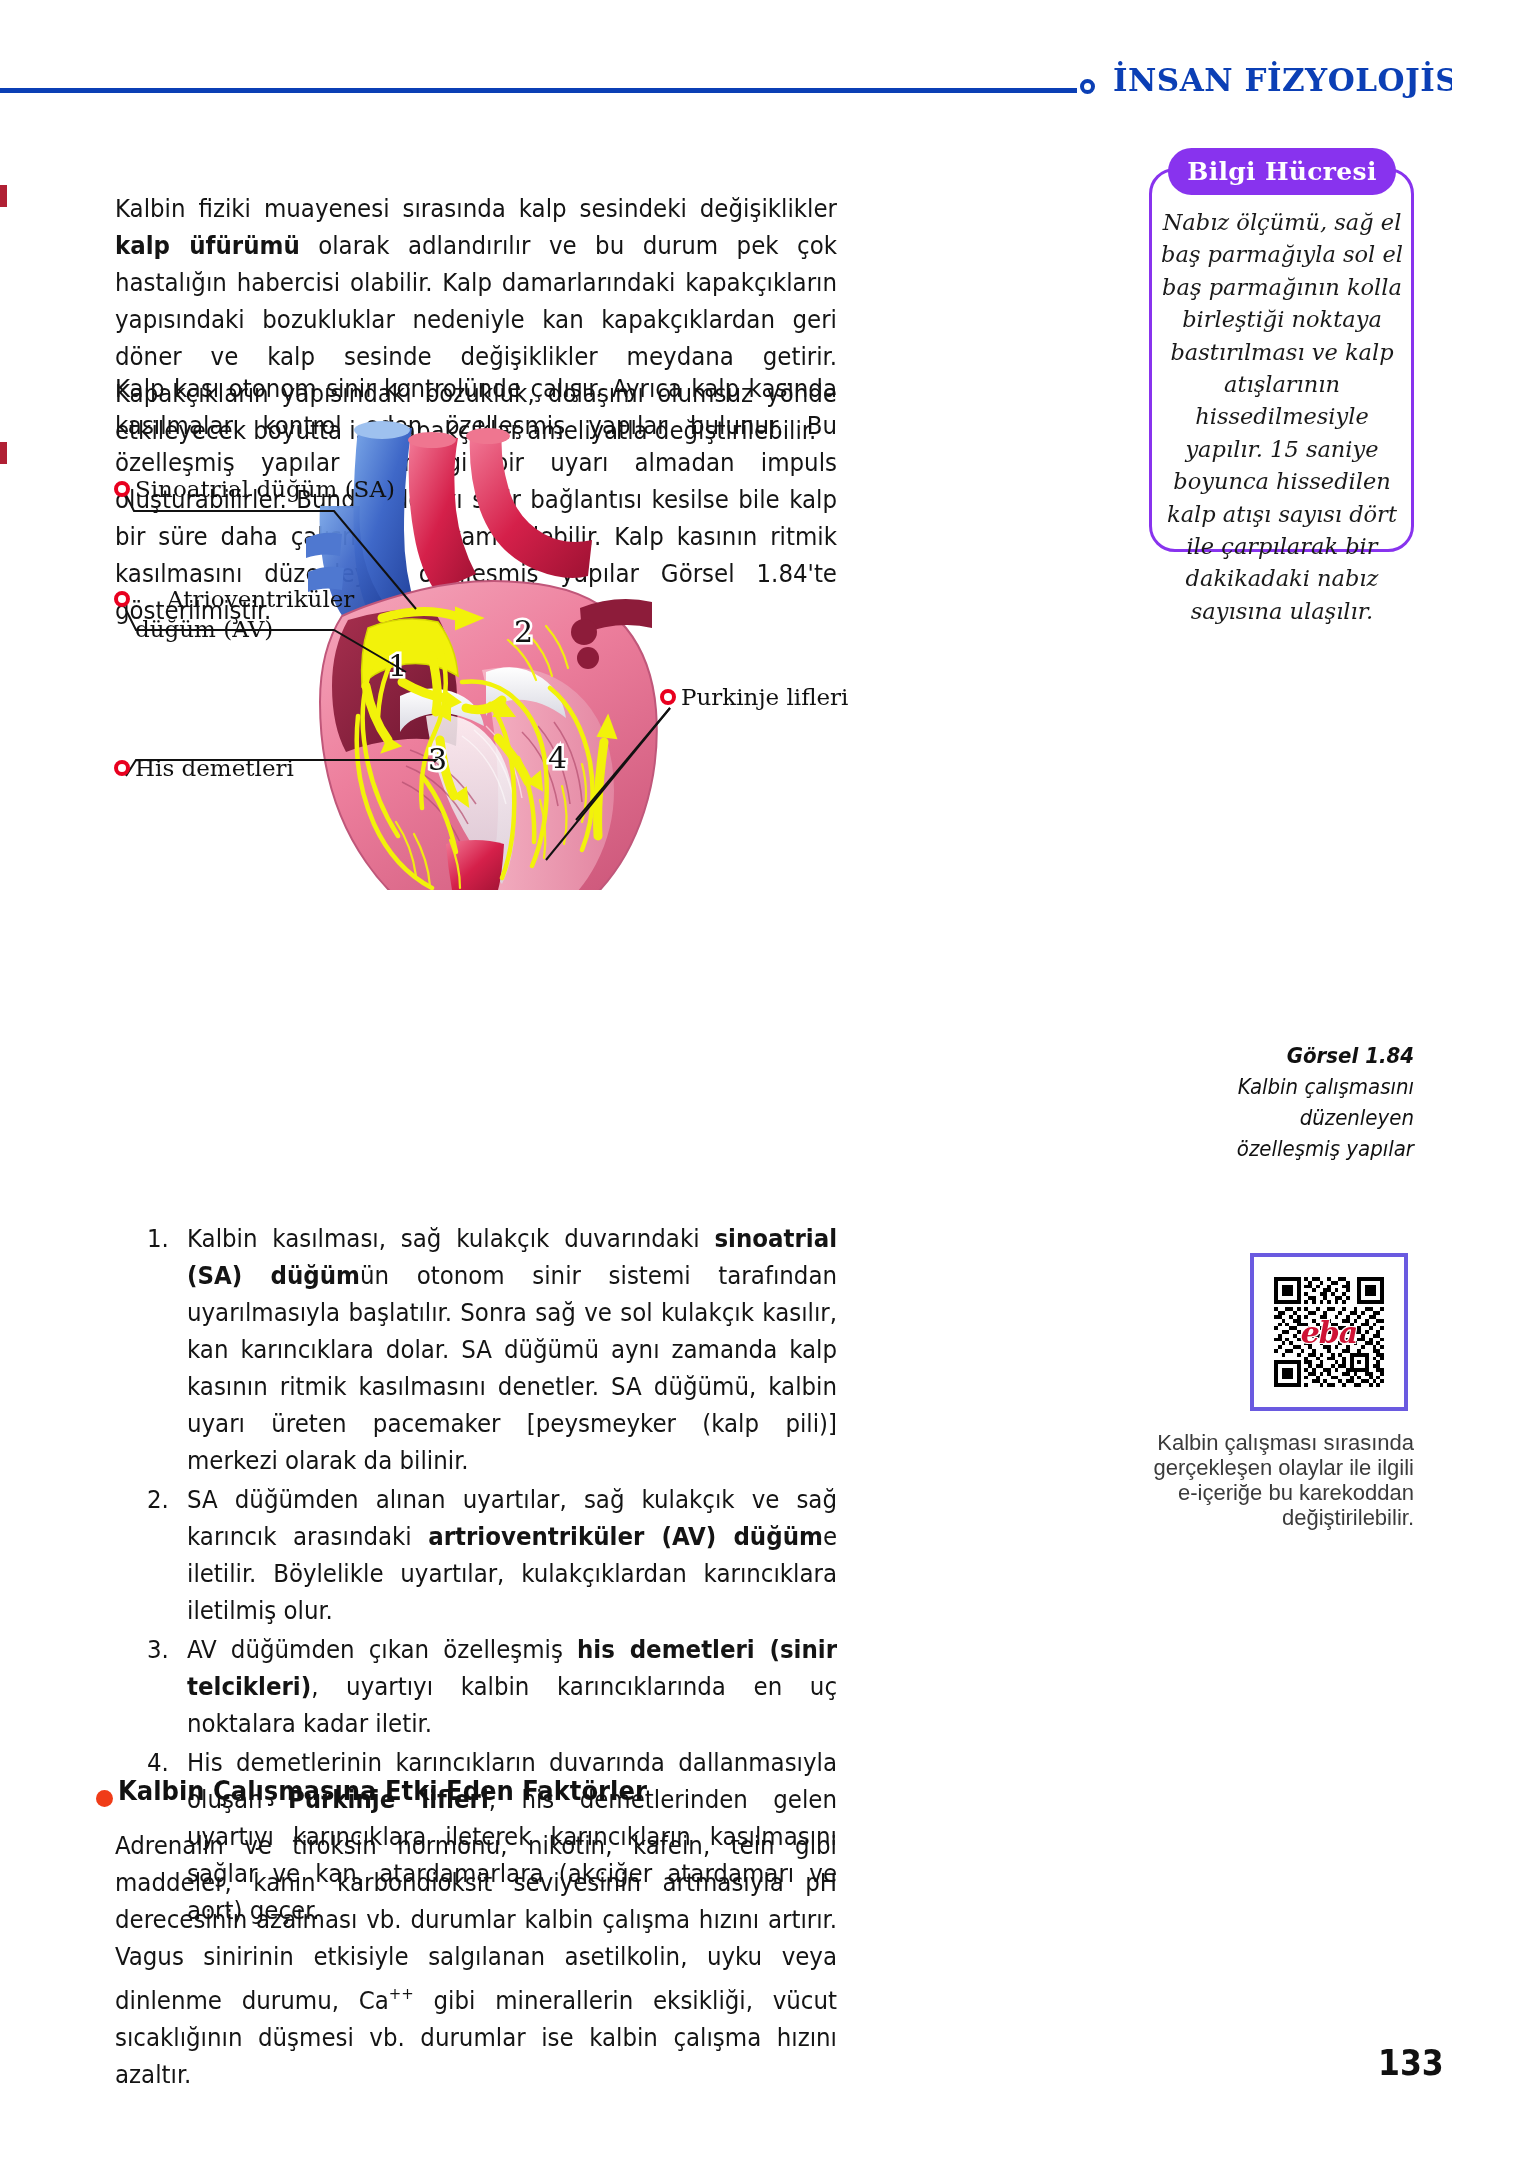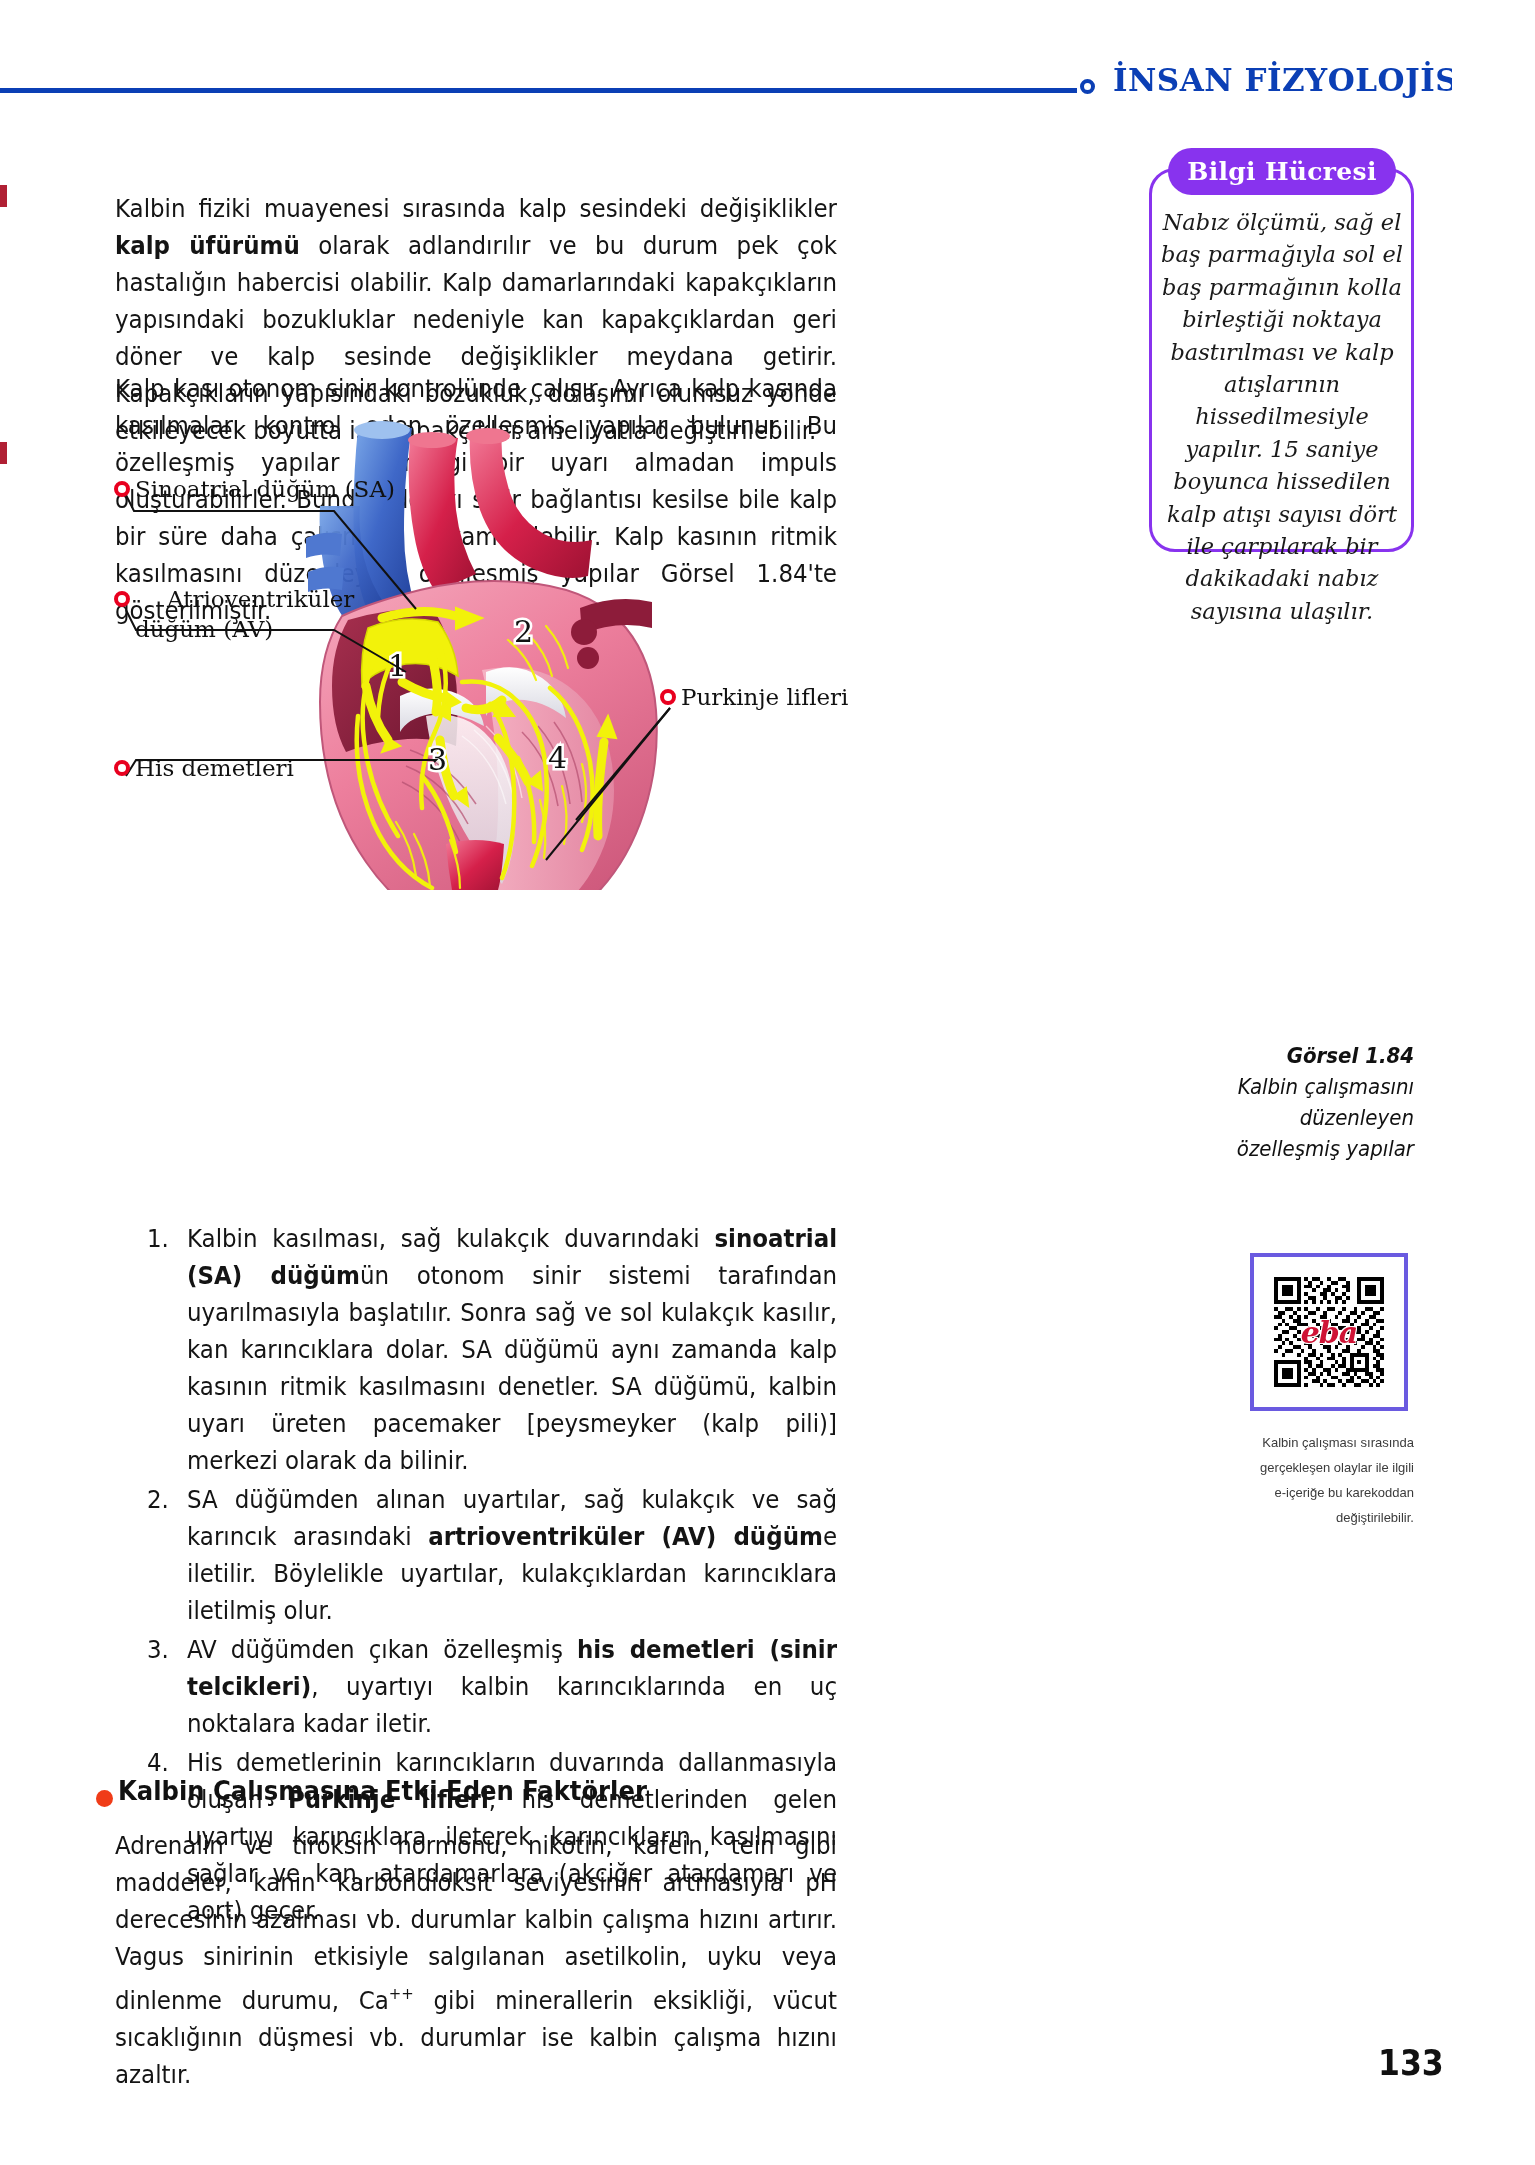--- a/index.html
+++ b/index.html
@@ -182,21 +182,21 @@
     text-shadow: 1px 1px 0 #ffffff, -1px -1px 0 #ffffff, 1px -1px 0 #ffffff, -1px 1px 0 #ffffff;
     letter-spacing: -1px;
   }
   .qr-caption {
     position: absolute;
     left: 1144px;
     top: 1430px;
     width: 270px;
     text-align: right;
     font-family: "Liberation Sans", sans-serif;
-    font-size: 13px;
+    font-size: 22px;
     line-height: 25px;
     color: #3b3b3b;
   }
 
   
   .num-list {
     position: absolute;
     left: 147px;
     top: 1220px;
     width: 690px;

